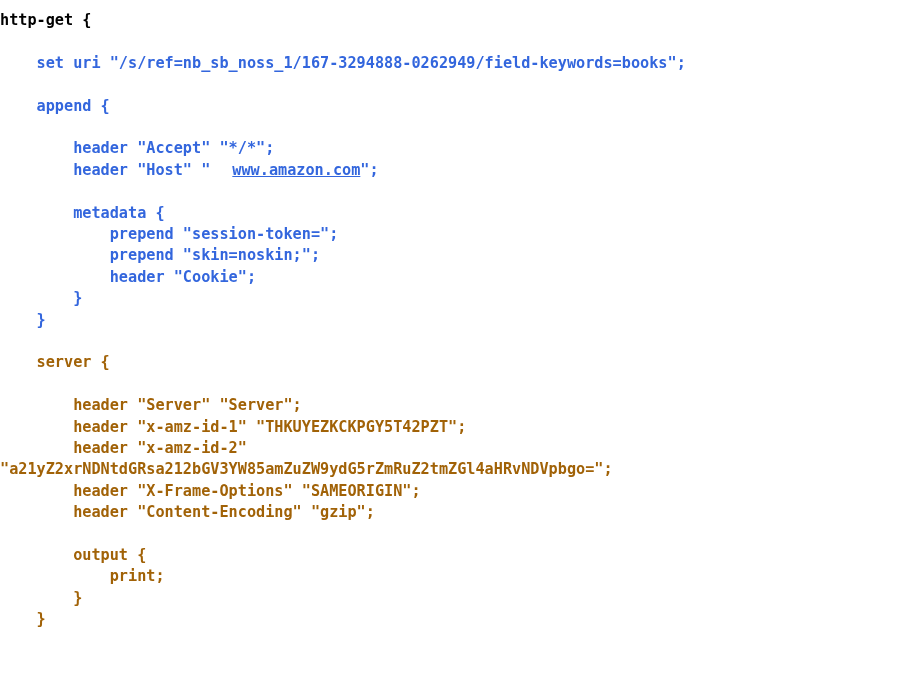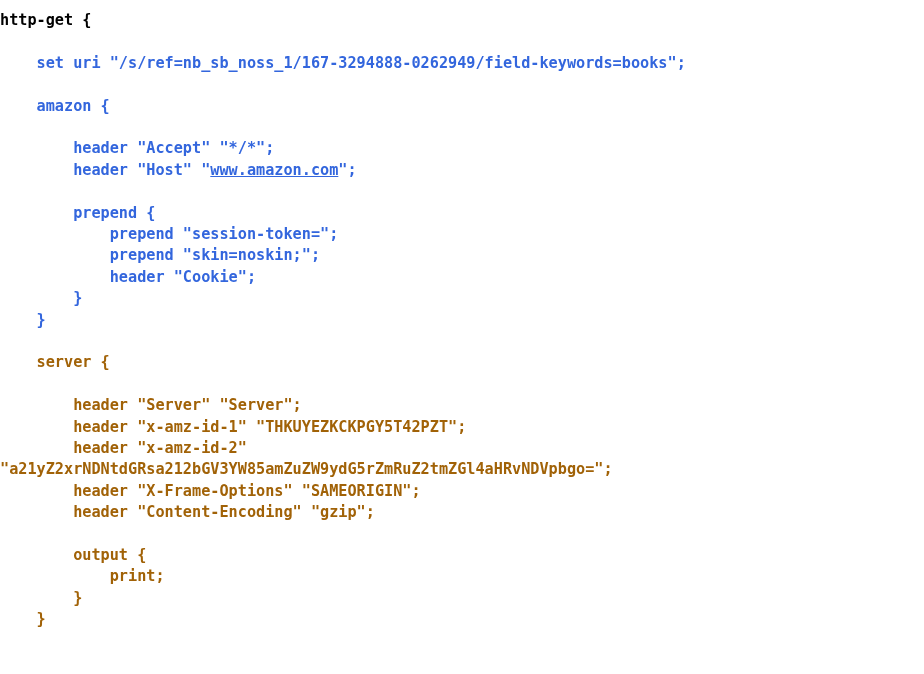--- a/index.html
+++ b/index.html
@@ -45,36 +45,37 @@
   }
   .tok-client {
     color: #3366dd;
     text-align: center;
   }
   .tok-server {
     color: #a16207;
   }
   .link {
     text-decoration: underline;
+    margin-left: 22px;
   }
 </style>
 </head>
 <body>
 
 <div id="code-block">
   <pre class="code-pre" id="code-pre"><span class="ln"><span class="tok-plain">http-get {</span>
 </span><span class="ln blank">
 </span><span class="ln"><span class="tok-client">    set uri "/s/ref=nb_sb_noss_1/167-3294888-0262949/field-keywords=books";</span>
 </span><span class="ln blank">
-</span><span class="ln"><span class="tok-client">    amazon {</span>
+</span><span class="ln"><span class="tok-client">    append {</span>
 </span><span class="ln blank">
 </span><span class="ln"><span class="tok-client">        header "Accept" "*/*";</span>
 </span><span class="ln"><span class="tok-client">        header "Host" "<span class="link">www.amazon.com</span>";</span>
 </span><span class="ln blank">
-</span><span class="ln"><span class="tok-client">        prepend {</span>
+</span><span class="ln"><span class="tok-client">        metadata {</span>
 </span><span class="ln"><span class="tok-client">            prepend "session-token=";</span>
 </span><span class="ln"><span class="tok-client">            prepend "skin=noskin;";</span>
 </span><span class="ln"><span class="tok-client">            header "Cookie";</span>
 </span><span class="ln"><span class="tok-client">        }</span>
 </span><span class="ln"><span class="tok-client">    }</span>
 </span><span class="ln blank">
 </span><span class="ln"><span class="tok-server">    server {</span>
 </span><span class="ln blank">
 </span><span class="ln"><span class="tok-server">        header "Server" "Server";</span>
 </span><span class="ln"><span class="tok-server">        header "x-amz-id-1" "THKUYEZKCKPGY5T42PZT";</span>

